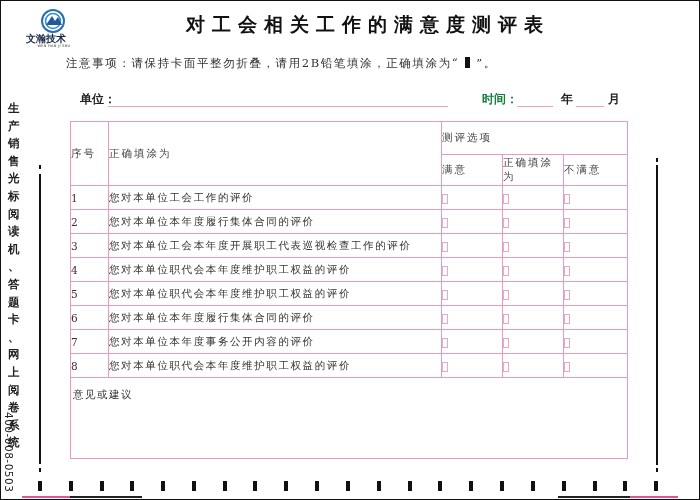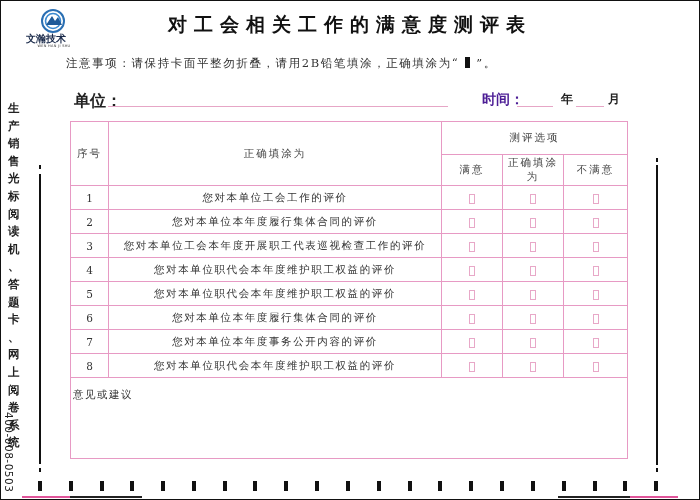--- a/index.html
+++ b/index.html
@@ -16,43 +16,43 @@
   .logo { position:absolute; left:28px; top:7px; width:50px; height:42px; }
   .logo-text {
     position:absolute; left:26px; top:32px; width:56px; text-align:left;
     font-family:"DejaVu Sans", sans-serif; font-weight:bold; font-size:10px; color:#1a2a4a; letter-spacing:0px;
   }
   .logo-sub {
     position:absolute; left:26px; top:44px; width:56px; text-align:center;
     font-family:"DejaVu Sans", sans-serif; font-size:3.5px; color:#333; letter-spacing:0.3px;
   }
   .title {
-    position:absolute; left:150px; top:12px; width:400px; text-align:center;
+    position:absolute; left:150px; top:12px; width:400px; text-align:right;
     font-family:"DejaVu Serif", serif; font-weight:bold; font-size:19px; letter-spacing:7px; color:#111;
   }
   .notice {
     position:absolute; left:66px; top:56px;
     font-size:11.5px; letter-spacing:1.6px; color:#333;
   }
   .notice .mark { display:inline-block; width:5px; height:11px; background:#111; vertical-align:-1px; margin:0 6px; }
-  .unit-label { position:absolute; left:74px; top:91px; font-size:16px; font-weight:bold; color:#222; }
+  .unit-label { position:absolute; left:80px; top:91px; font-size:12px; font-weight:bold; color:#222; }
   .unit-line { position:absolute; left:108px; top:106px; width:340px; border-bottom:1px solid #e6a6c6; }
-  .time-label { position:absolute; left:482px; top:91px; font-size:14px; font-weight:bold; color:#4c1d95; }
+  .time-label { position:absolute; left:482px; top:91px; font-size:12px; font-weight:bold; color:#15803d; }
   .year-line { position:absolute; left:517px; top:106px; width:36px; border-bottom:1px solid #e6a6c6; }
   .year-label { position:absolute; left:561px; top:91px; font-size:12px; font-weight:bold; color:#222; }
   .month-line { position:absolute; left:576px; top:106px; width:28px; border-bottom:1px solid #e6a6c6; }
   .month-label { position:absolute; left:608px; top:91px; font-size:12px; font-weight:bold; color:#222; }
 
   table.survey {
     position:absolute; left:70px; top:121px; width:557px;
     border-collapse:collapse; table-layout:fixed;
     font-size:10.5px; color:#333;
   }
   table.survey td, table.survey th {
-    border:1px solid #e79ac4; text-align:center; font-weight:normal; padding:0;
+    border:1px solid #e79ac4; text-align:left; font-weight:normal; padding:0;
   }
   table.survey th { color:#444; letter-spacing:2px; }
   .h1 { height:33px; }
   .h2 { height:31px; }
   .row td { height:23px; letter-spacing:1.6px; }
   .row td.num { letter-spacing:0; font-size:10.5px; }
   .box {
     display:inline-block; width:4px; height:8px; border:1px solid #e8a8c8; vertical-align:middle;
   }
   .comments td { height:80px; text-align:left !important; vertical-align:top; }

